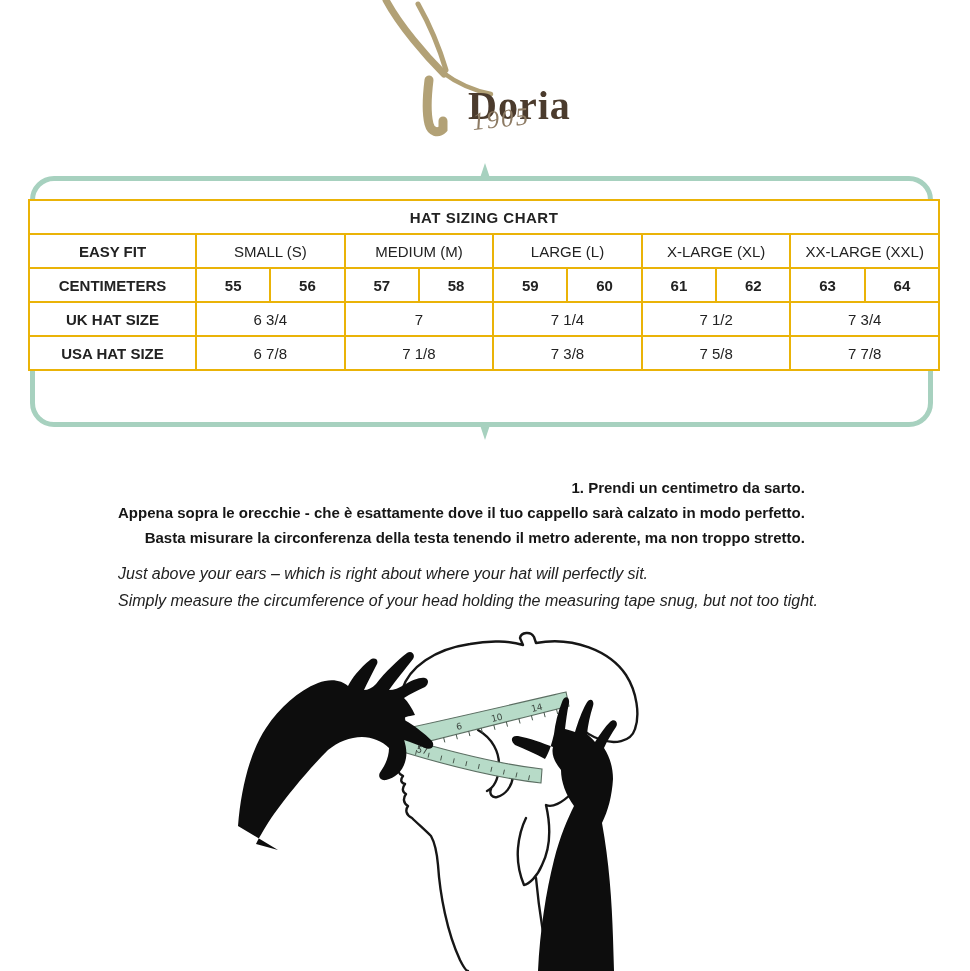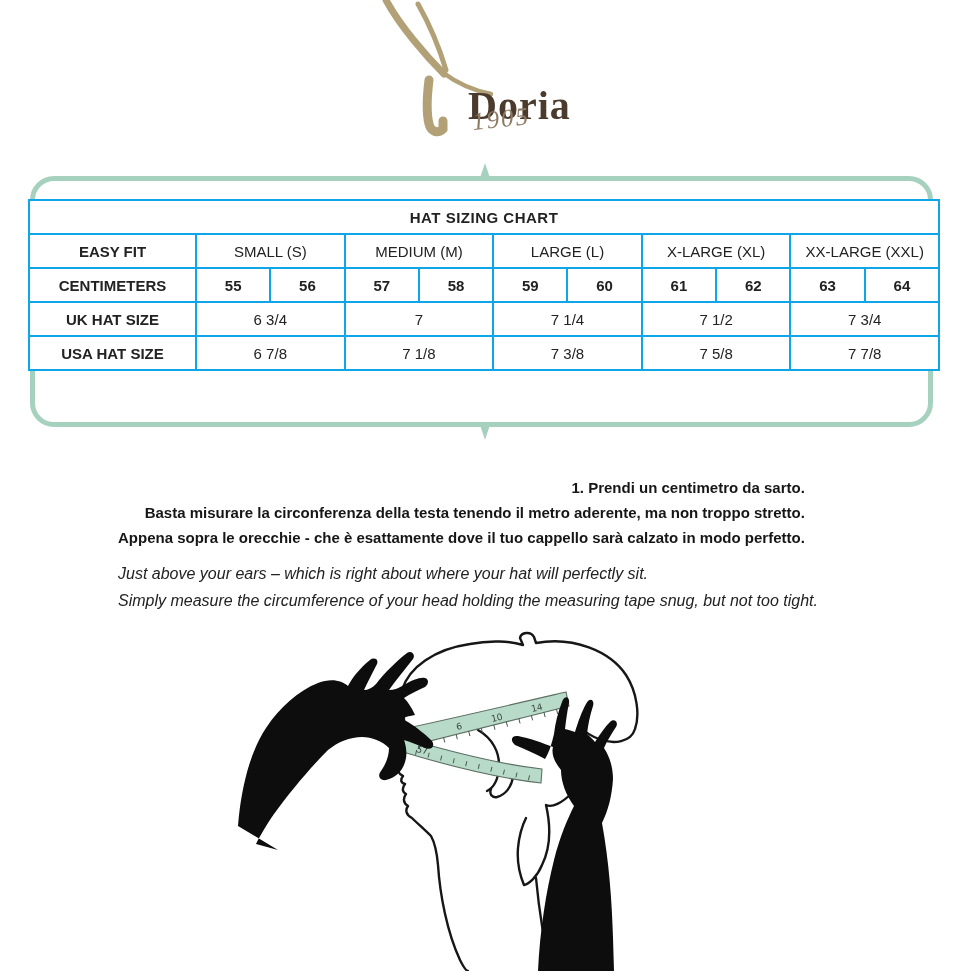--- a/index.html
+++ b/index.html
@@ -35,21 +35,21 @@
   .notch{position:absolute;width:0;height:0;border-left:6px solid transparent;border-right:6px solid transparent;}
   .notch-top{left:444px;top:-18px;border-bottom:18px solid #a7d1bf;}
   .notch-bottom{left:444px;bottom:-18px;border-top:18px solid #a7d1bf;}
 
   
   table.sizing{
     position:absolute;left:28px;top:199px;width:910px;
     border-collapse:collapse;table-layout:fixed;background:#fff;
   }
   table.sizing td{
-    border:2px solid #0ea5e9;text-align:center;vertical-align:middle;
+    border:2px solid #eab308;text-align:center;vertical-align:middle;
     font-size:15px;padding:0;height:32px;color:#222;
   }
   td.t-title{font-size:28px;font-weight:bold;height:36px;letter-spacing:0.5px;color:#111;}
   td.row-label{text-align:left;font-weight:bold;padding-left:7px;font-size:15px;margin-left:16px;}
   td.val-bold{font-weight:bold;font-size:16px;margin-top:28px;}
   td.val{font-size:16px;}
 
   
   .instr-it{position:absolute;left:118px;top:475px;font-weight:bold;font-size:15px;line-height:25px;color:#161616;text-align:right;}
   .instr-en{position:absolute;left:118px;top:560px;font-style:italic;font-size:16px;line-height:27px;color:#222;}
@@ -131,22 +131,22 @@
           <td class="val" colspan="2">7 1/8</td>
           <td class="val" colspan="2">7 3/8</td>
           <td class="val" colspan="2">7 5/8</td>
           <td class="val" colspan="2">7 7/8</td>
         </tr>
       </tbody>
   </table>
 
   <div class="instr-it">
     <div>1. Prendi un centimetro da sarto.</div>
+    <div>Appena sopra le orecchie - che è esattamente dove il tuo cappello sarà calzato in modo perfetto.</div>
     <div>Basta misurare la circonferenza della testa tenendo il metro aderente, ma non troppo stretto.</div>
-    <div>Appena sopra le orecchie - che è esattamente dove il tuo cappello sarà calzato in modo perfetto.</div>
   </div>
 
   <div class="instr-en">
     <div>Just above your ears – which is right about where your hat will perfectly sit.</div>
     <div>Simply measure the circumference of your head holding the measuring tape snug, but not too tight.</div>
   </div>
 
   <svg class="illu" viewBox="0 0 450 341">
 
     <g>

